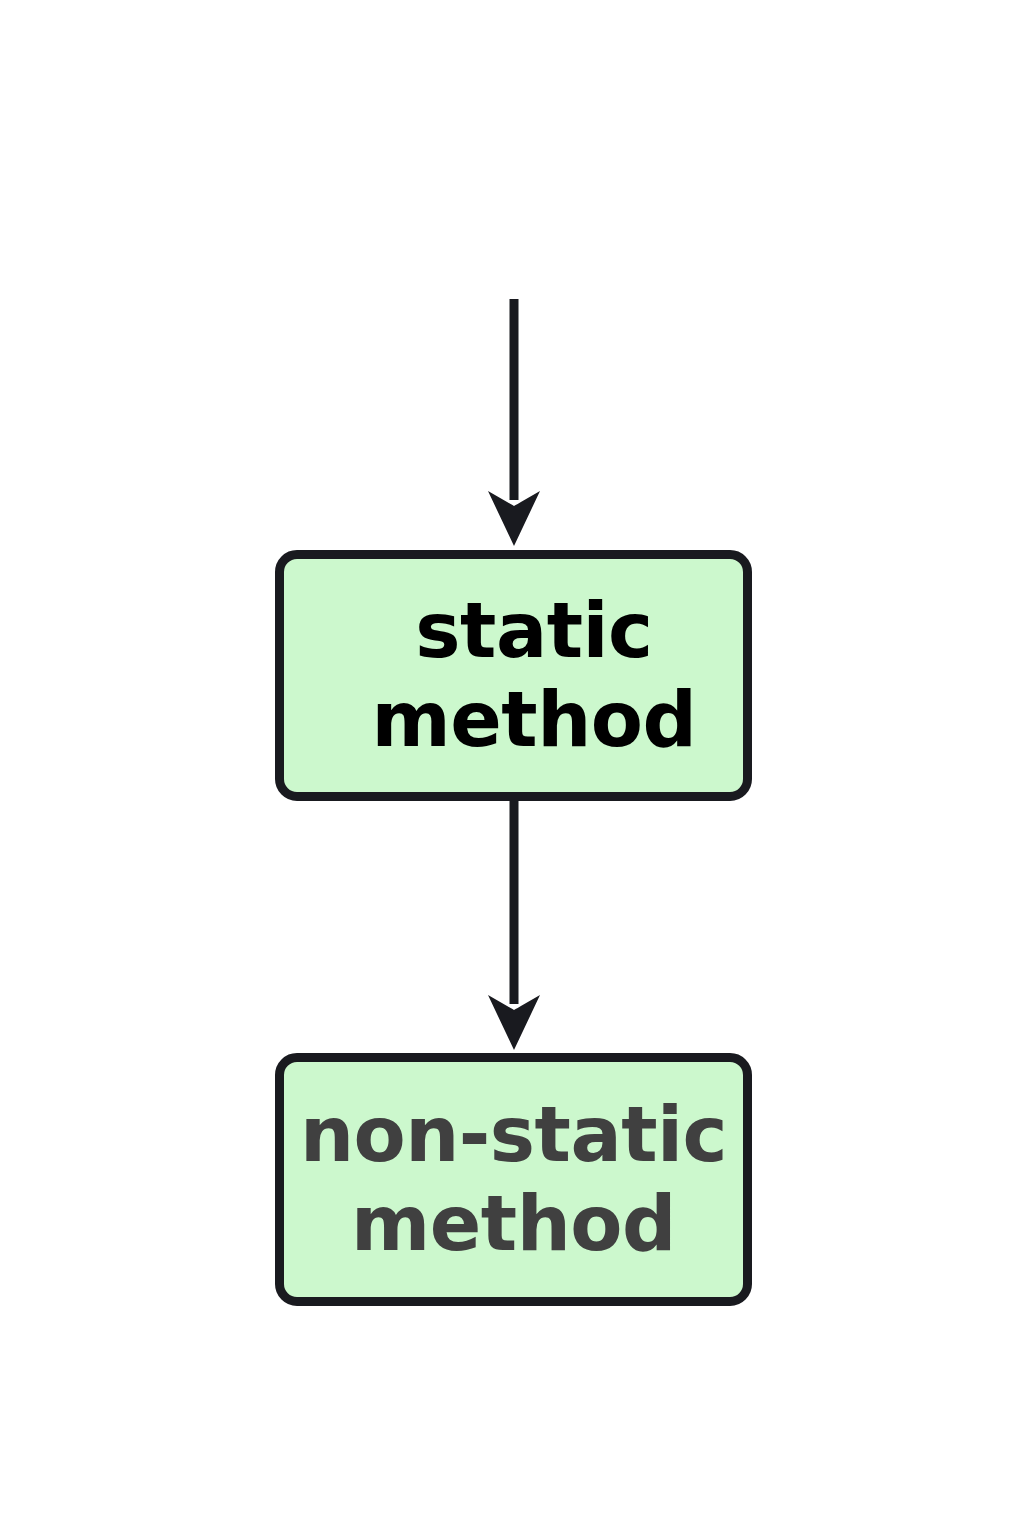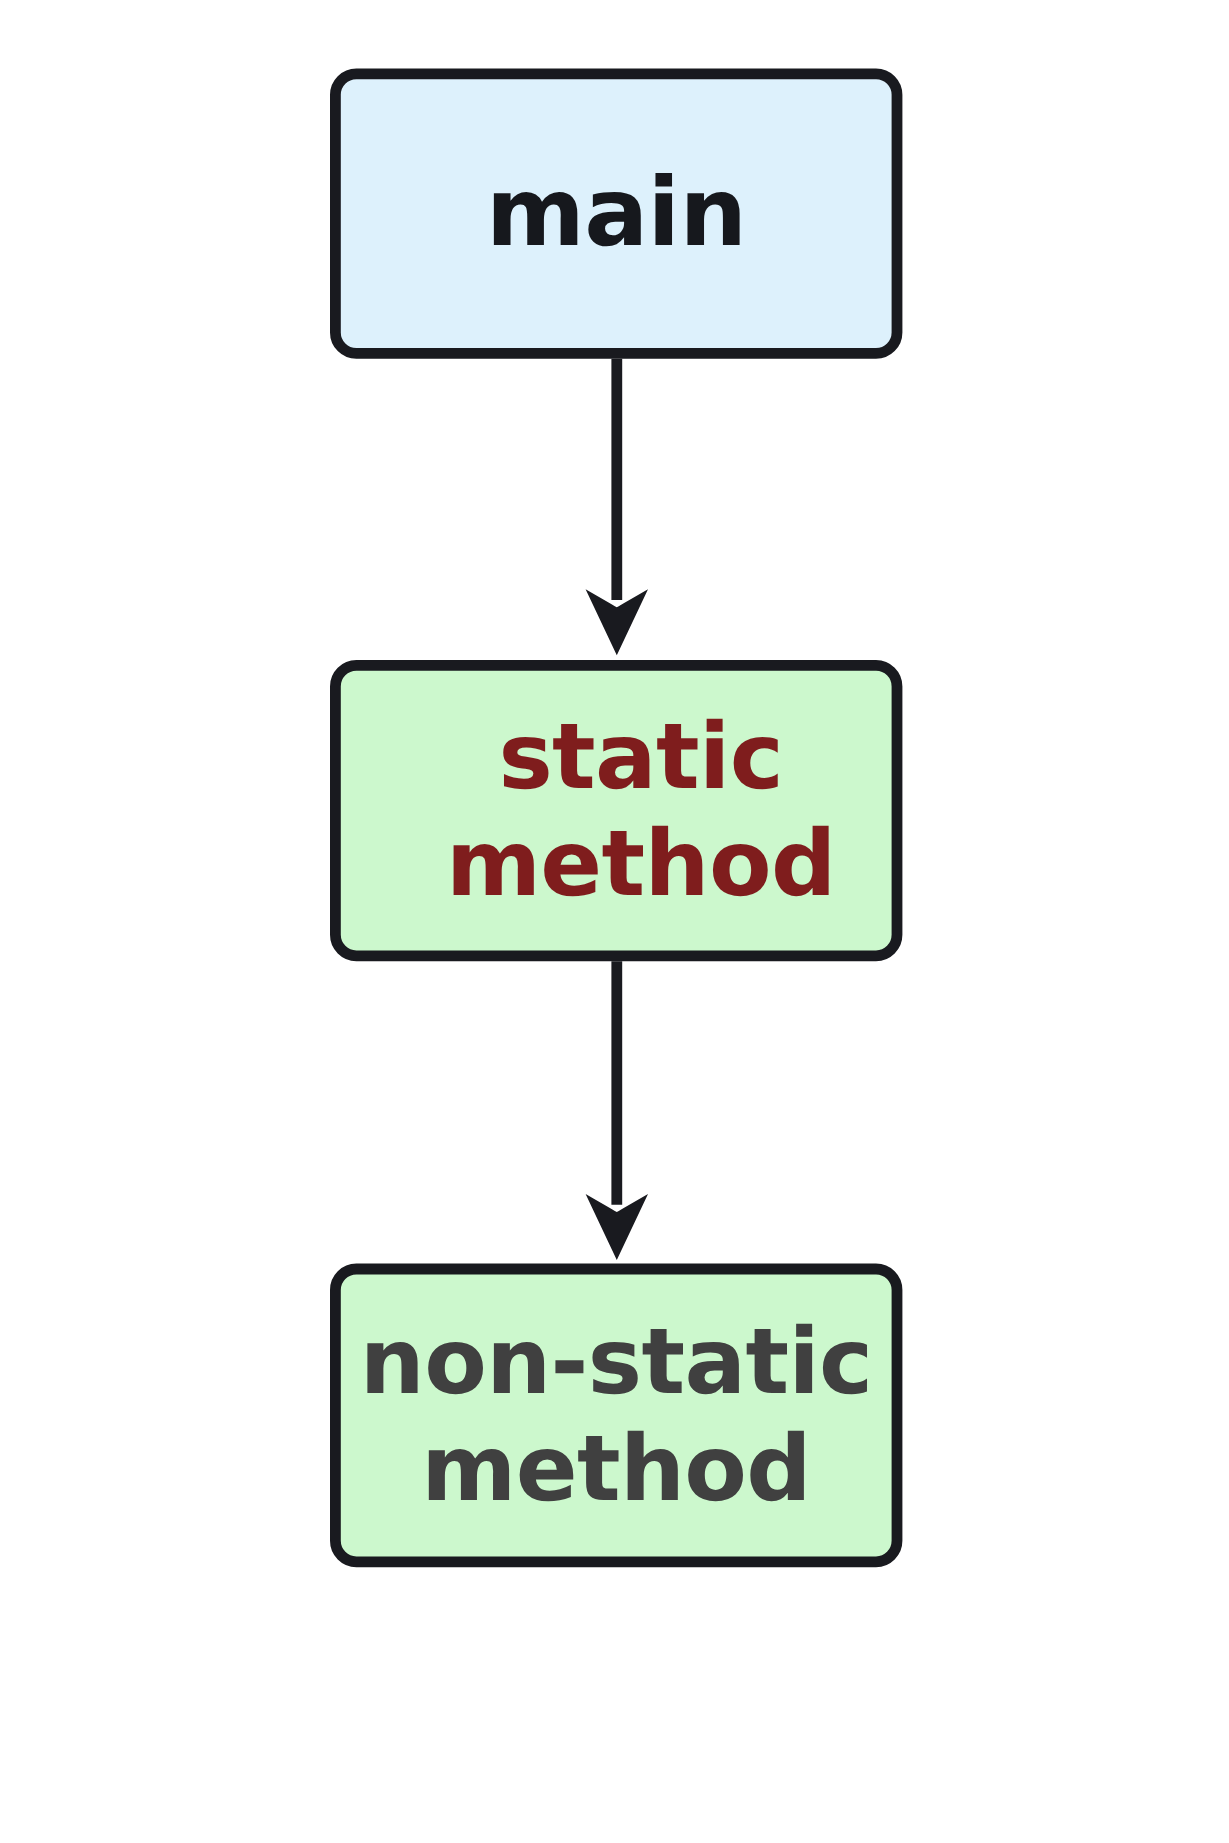--- a/index.html
+++ b/index.html
@@ -95,26 +95,23 @@
       <line x1="514" y1="299" x2="514" y2="500" stroke="#191a1f" stroke-width="9" stroke-linecap="butt"></line>
       <path d="M 514 546 L 488 491 Q 514 506 514 506 Q 514 506 540 491 Z" fill="#191a1f"></path>
     </g>
 
     <g>
       <line x1="514" y1="801" x2="514" y2="1004" stroke="#191a1f" stroke-width="9" stroke-linecap="butt"></line>
       <path d="M 514 1050 L 488 995 Q 514 1010 514 1010 Q 514 1010 540 995 Z" fill="#191a1f"></path>
     </g>
   </svg>
 
-  <div class="node-box" id="node-main" style="background: rgb(221, 241, 252); border-color: rgb(25, 26, 31);">
-    <span class="node-label" style="color: rgb(22, 24, 29);">main</span>
-  </div>
 
   <div class="node-box" id="node-static-method" style="background: rgb(204, 248, 205); border-color: rgb(25, 26, 31);">
-    <span class="node-label" style="color: #7f1d1d; margin-left: 41px;">static
+    <span class="node-label" style="color: #000000; margin-left: 41px;">static
 method</span>
   </div>
 
   <div class="node-box" id="node-nonstatic-method" style="background: rgb(204, 248, 205); border-color: rgb(25, 26, 31);">
     <span class="node-label" style="color: #404040;">non-static
 method</span>
   </div>
 
 </div>
 

